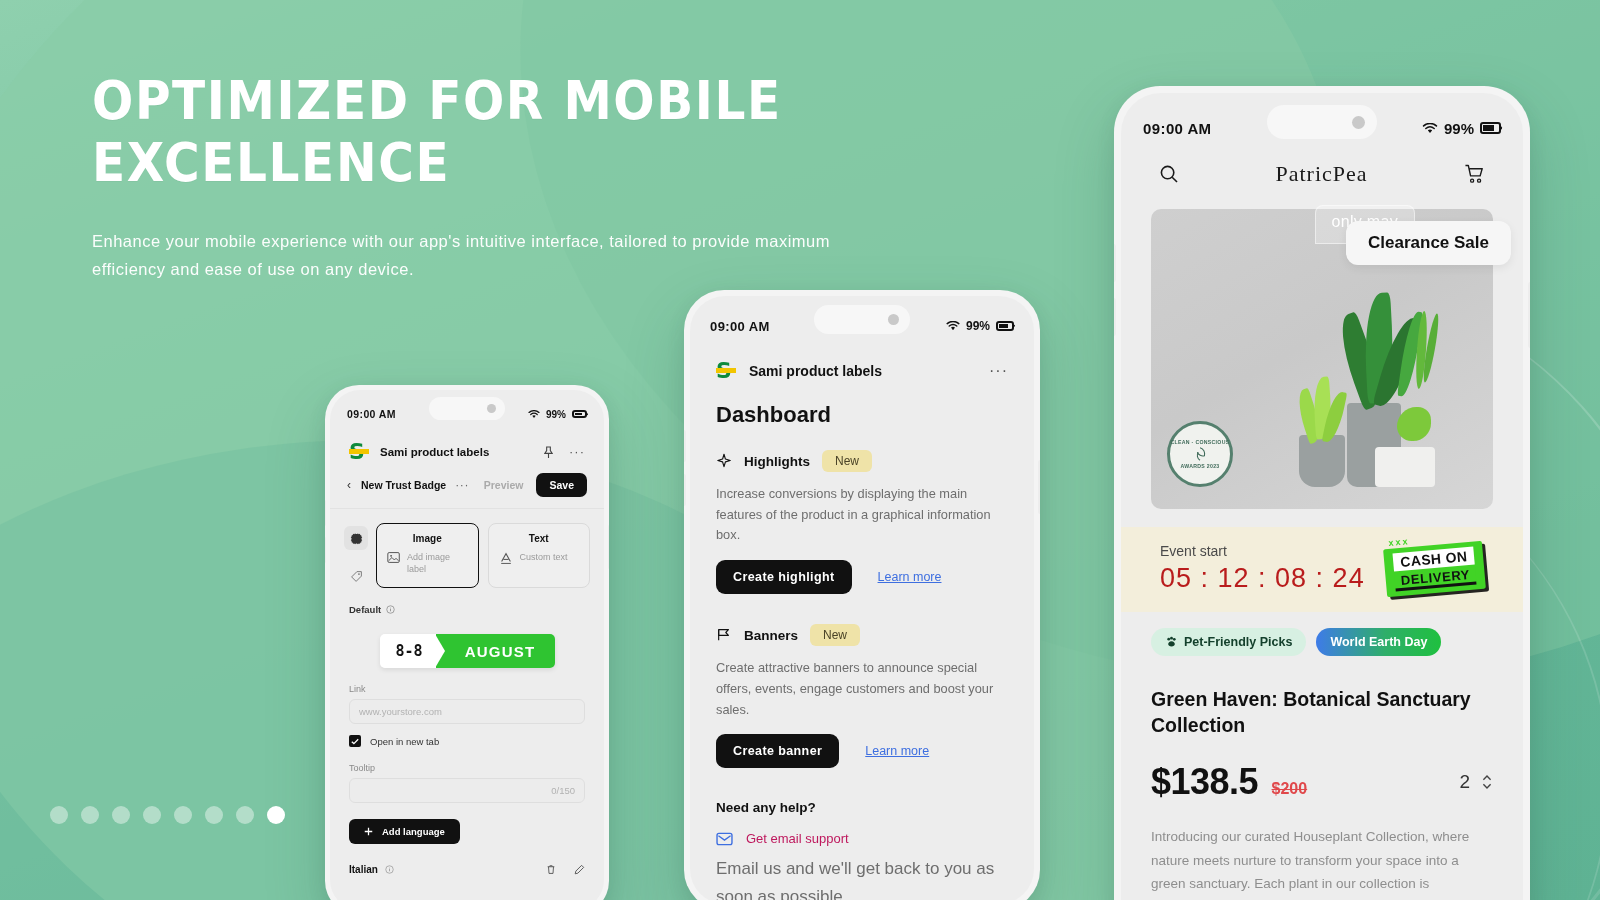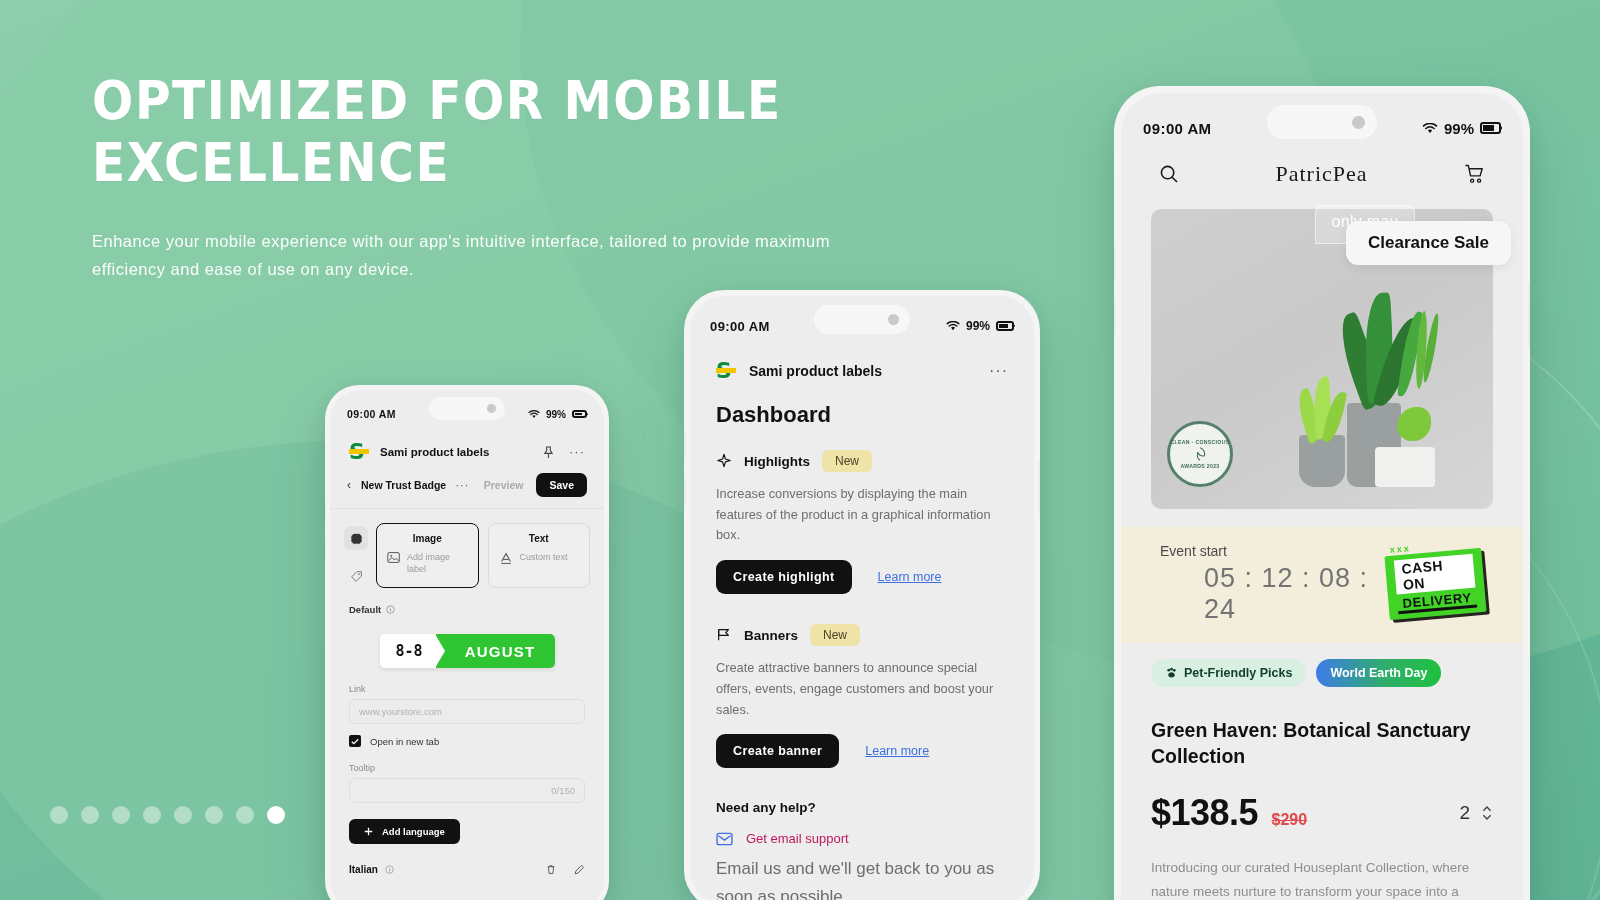--- a/index.html
+++ b/index.html
@@ -157,21 +157,21 @@
     font-weight:700; letter-spacing:.3px;
   }
   .award span { display:block; }
 
   .pp-event {
     margin:18px 0 0; background:#F3EEDB;
     padding:16px 39px 18px;
     display:flex; align-items:center; justify-content:space-between;
   }
   .ev-label { font-size:14px; color:#4A4A4A; margin-bottom:4px; }
-  .ev-time { font-size:27px; font-weight:400; color:#737373; letter-spacing:1px;margin-left:44px; }
+  .ev-time { font-size:27px; font-weight:400; color:#b91c1c; letter-spacing:1px; }
   .cod {
     background:#41D326; transform:rotate(-5deg);
     padding:5px 9px; border-radius:2px;
     box-shadow:3px 3px 0 rgba(0,0,0,.85);
     position:relative;
   }
   .cod-1 { background:#fff; font-weight:800; font-size:14px; letter-spacing:.4px; padding:1px 7px; color:#111; }
   .cod-1 b { color:#111; }
   .cod-2 { font-weight:800; font-size:13px; letter-spacing:.6px; color:#111; margin-top:2px; text-align:center;
            background:#41D326; border-bottom:3px solid #111; padding:0 5px; }
@@ -640,21 +640,21 @@
         <span class="tag tag-earth">
           <span>World Earth Day</span>
         </span>
       </div>
 
       <div class="pp-title">Green Haven: Botanical Sanctuary Collection</div>
 
       <div class="pp-price-row">
         <div>
           <span class="pp-price">$138.5</span>
-          <span class="pp-old">$290</span>
+          <span class="pp-old">$200</span>
         </div>
         <div class="qty">
           <span>2</span>
           <svg width="12" height="18" viewBox="0 0 12 20">
               <path d="M2 7.6 6 3.4l4 4.2" fill="none" stroke="#444" stroke-width="1.5"></path>
               <path d="M2 12.4 6 16.6l4-4.2" fill="none" stroke="#444" stroke-width="1.5"></path>
             </svg>
         </div>
       </div>
 

